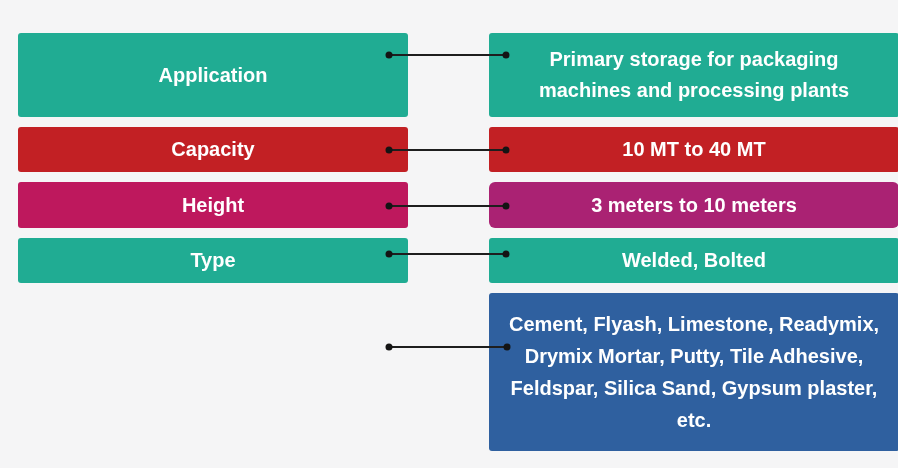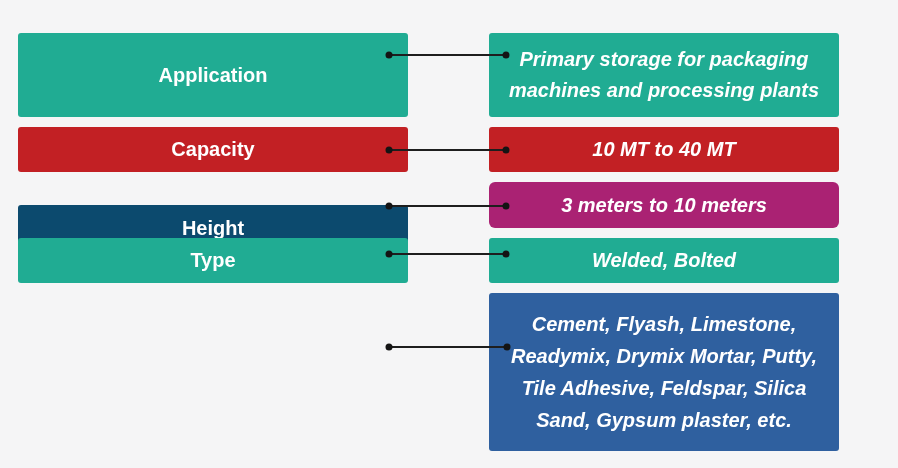--- a/index.html
+++ b/index.html
@@ -26,21 +26,21 @@
     align-items: center;
     justify-content: center;
     text-align: center;
     color: #ffffff;
     font-weight: 700;
     font-size: 20px;
     line-height: 1.55;
     box-sizing: border-box;
   }
   .left  { left: 18px;  width: 390px; }
-  .right { left: 489px; width: 350px; padding: 0 12px; font-style: italic; }
+  .right { left: 489px; width: 410px; padding: 0 12px; }
   .row1 { top: 33px;  height: 84px;  }
   .row2 { top: 127px; height: 45px;  }
   .row3 { top: 182px; height: 46px;  }
   .row4 { top: 238px; height: 45px;  }
   .row5 { top: 293px; height: 158px; }
   .right.row5 { padding: 0 16px; line-height: 1.6; }
   .connectors {
     position: absolute;
     top: 0;
     left: 0;
@@ -58,21 +58,21 @@
 <body>
 
 <div class="canvas">
 
   <div class="bar left row1" style="background: rgb(32, 172, 147);">
     <span>Application</span>
   </div>
   <div class="bar left row2" style="background: rgb(194, 32, 36);">
     <span>Capacity</span>
   </div>
-  <div class="bar left row3" style="background: #0c4a6e; margin-top: 23px;">
+  <div class="bar left row3" style="background: #be185d;">
     <span>Height</span>
   </div>
   <div class="bar left row4" style="background: rgb(32, 172, 147);">
     <span>Type</span>
   </div>
 
   <div class="bar right row1" style="background: rgb(32, 172, 147);">
     <span>Primary storage for packaging machines and processing plants</span>
   </div>
   <div class="bar right row2" style="background: rgb(194, 32, 36);">

